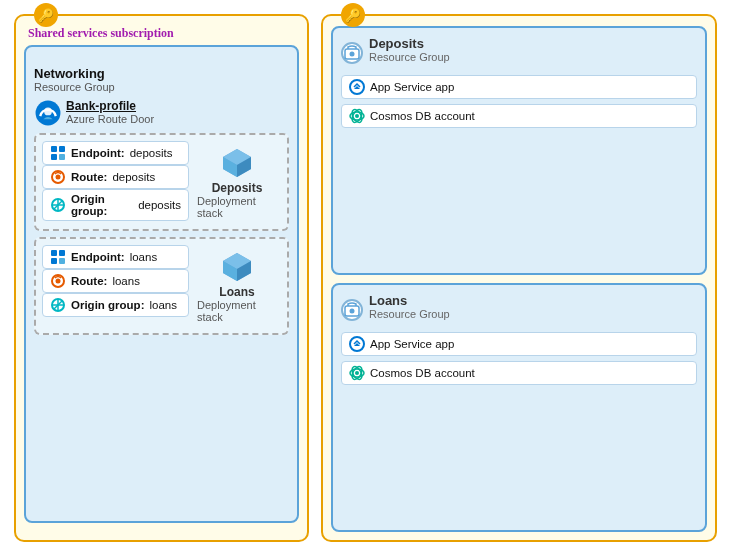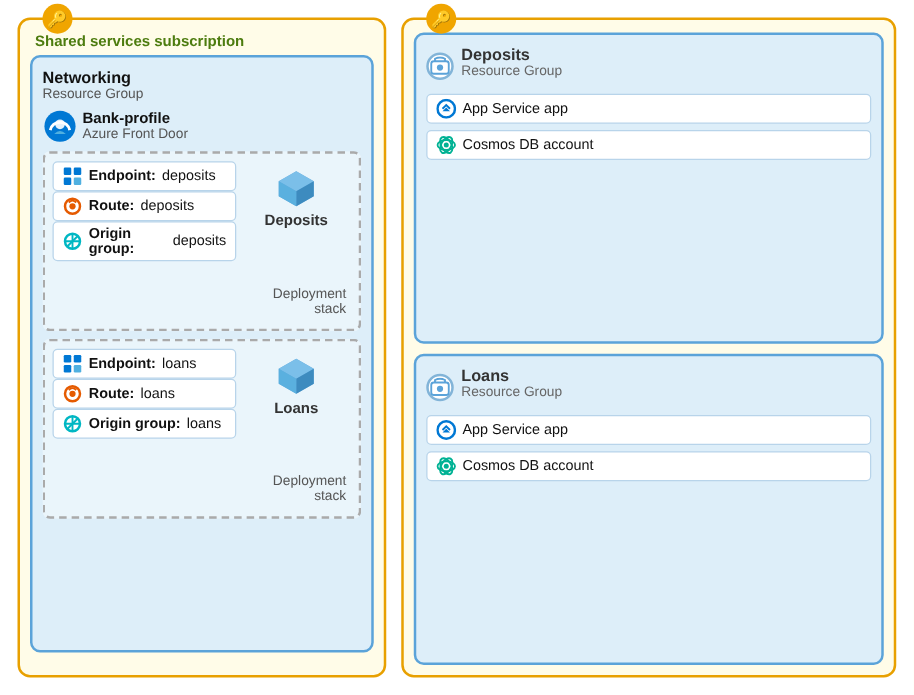--- a/index.html
+++ b/index.html
@@ -27,22 +27,21 @@
     .deploy-stack-title {
       font-weight: 700;
       font-size: 12px;
       color: #333;
       text-align: center;
     }
 
     .deploy-stack-subtitle {
       font-size: 11px;
       color: #555;
-      text-align: right;
-      margin-top: 46px;
+      text-align: left;
     }
 
     .rg-icon {
       width: 22px;
       height: 22px;
       border: 2px solid #82b4d8;
       border-radius: 50%;
       display: flex;
       align-items: center;
       justify-content: center;
@@ -89,46 +88,47 @@
       height: 24px;
       display: flex;
       align-items: center;
       justify-content: center;
       font-size: 13px;
     }
 
     .sub-label {
       font-size: 12px;
       font-weight: 700;
-      color: #4d7c0f;
+      color: #a21caf;
       margin-left: 4px;
       margin-bottom: 4px;
+      font-family: Liberation Serif, serif;
     }
 
     .net-rg {
       border: 2px solid #5ba3d9;
       border-radius: 8px;
       background: #ddeef9;
       padding: 8px;
       height: calc(100% - 28px);
     }
 
-    .net-rg-title { font-weight: 700; font-size: 13px; color: #111; }
+    .net-rg-title { font-weight: 700; font-size: 13px; color: #111; margin-top: 11px; }
     .net-rg-sub { font-size: 11px; color: #555; margin-bottom: 6px; }
 
     .bp-row {
       display: flex;
       align-items: flex-start;
       gap: 4px;
       margin-bottom: 6px;
       position: relative;
     }
 
     .bp-text { }
-    .bp-name { font-weight: 700; font-size: 12px; color: #111; }
+    .bp-name { font-weight: 700; font-size: 12px; color: #111; text-decoration: underline; }
     .bp-type { font-size: 11px; color: #555; }
 
     .seg-block {
       border: 2px dashed #aaa;
       border-radius: 6px;
       padding: 6px 6px 6px 6px;
       margin-bottom: 6px;
       display: flex;
       gap: 4px;
       background: rgba(255,255,255,0.4);
@@ -215,21 +215,21 @@
       <div class="bp-row">
 
         <svg class="svg-icon" viewBox="0 0 18 18" style="width:28px;height:28px;flex-shrink:0;">
           <circle cx="9" cy="9" r="8" fill="#0078d4"></circle>
           <path d="M4 11 Q5 7 9 7 Q13 7 14 11" fill="none" stroke="white" stroke-width="1.5"></path>
           <circle cx="9" cy="8" r="2.5" fill="white" opacity="0.9"></circle>
           <path d="M6 13 Q9 10 12 13" fill="#50b0e0" stroke="none"></path>
         </svg>
         <div class="bp-text">
           <div class="bp-name">Bank-profile</div>
-          <div class="bp-type">Azure Front Door</div>
+          <div class="bp-type">Azure Route Door</div>
         </div>
       </div>
 
       <div class="seg-block">
         <div class="seg-items">
 
           <div class="item-row">
             <svg class="svg-icon" viewBox="0 0 16 16">
               <rect x="1" y="1" width="6" height="6" fill="#0078d4" rx="1"></rect>
               <rect x="9" y="1" width="6" height="6" fill="#0078d4" rx="1"></rect>

